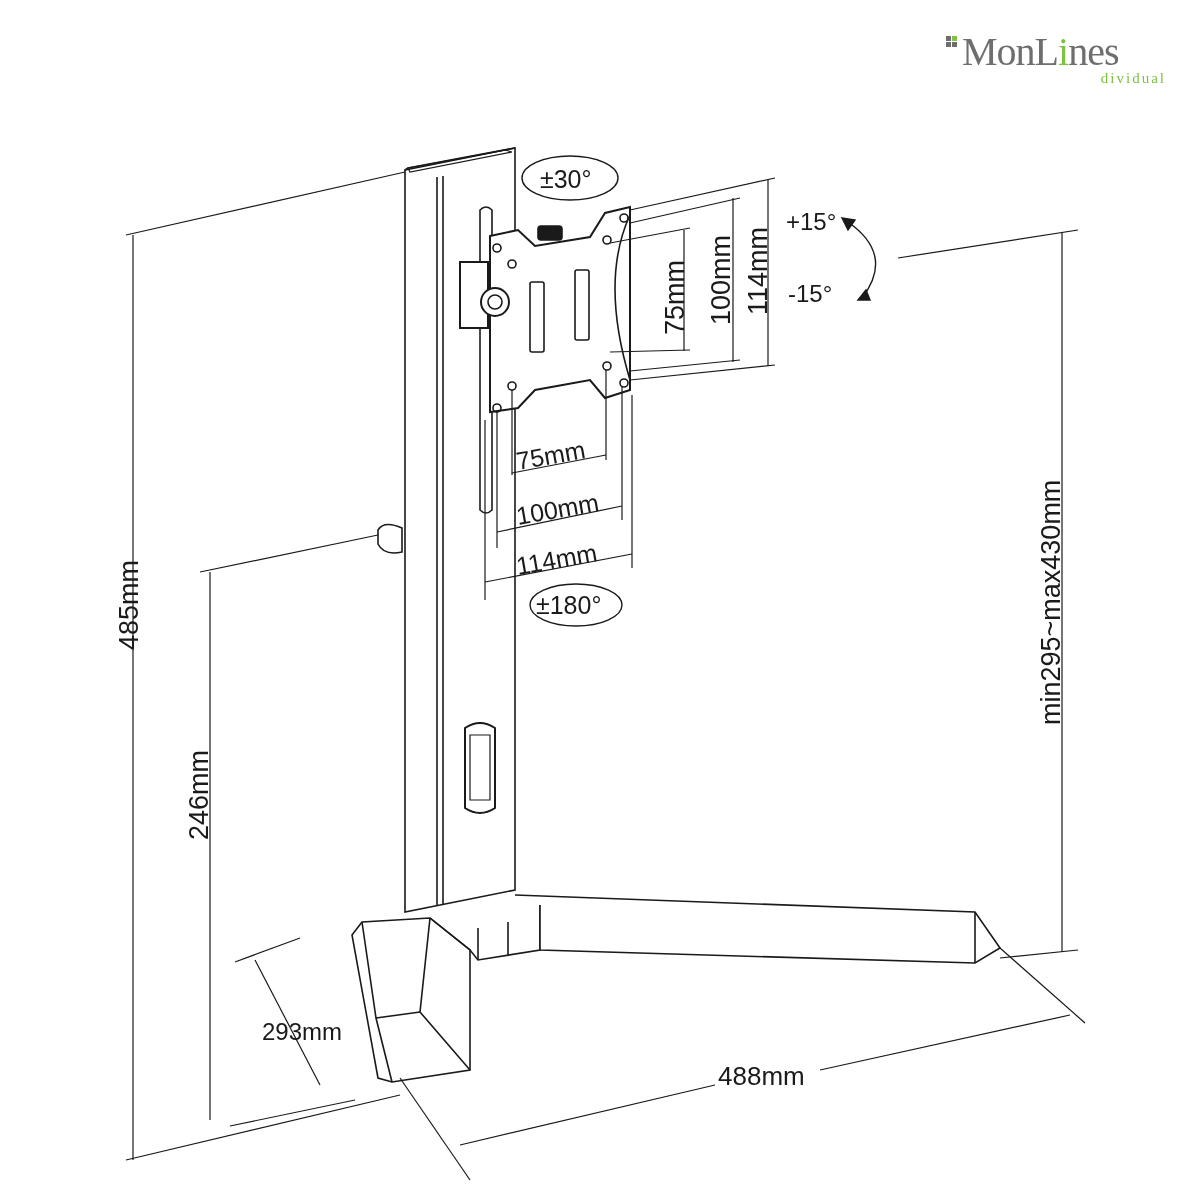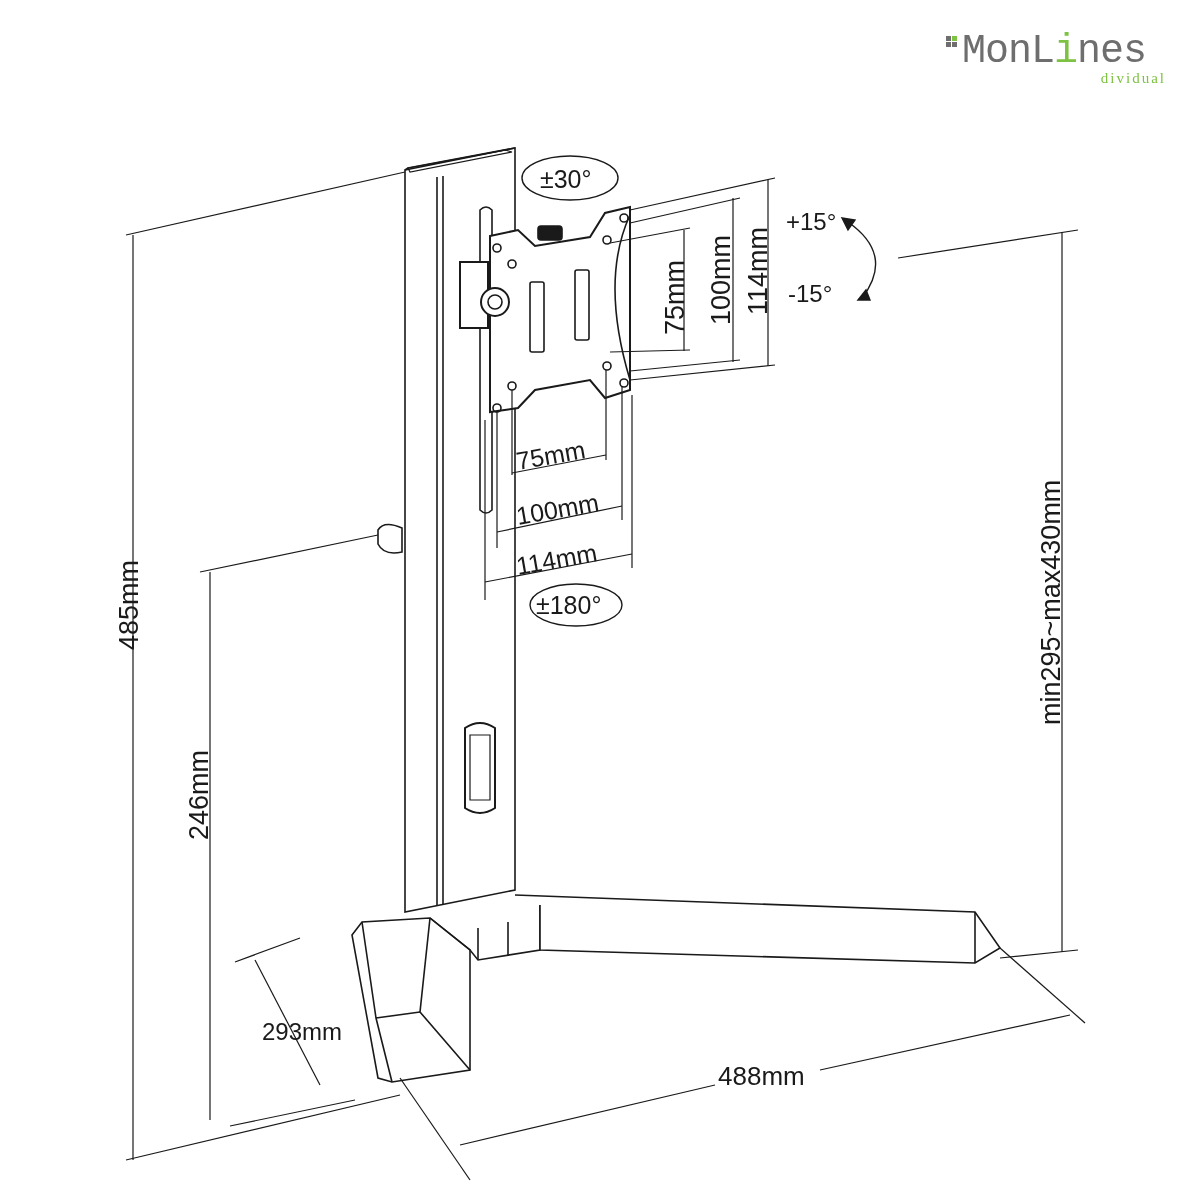--- a/index.html
+++ b/index.html
@@ -1,18 +1,18 @@
 <!DOCTYPE html>
 <html><head>
 <meta charset="utf-8">
 <style>
   html, body { margin:0; padding:0; background:#ffffff; }
   body { width:1200px; height:1200px; position:relative; overflow:hidden; font-family:"DejaVu Sans", sans-serif; }
   #logo { position:absolute; left:944px; top:28px; width:230px; height:64px; }
-  .logo-main { position:absolute; left:18px; top:0; font-family:Liberation Mono, monospace; font-size:40px; letter-spacing:-1px; color:#6e6e6e; line-height:48px; }
+  .logo-main { position:absolute; left:18px; top:0; font-family:Liberation Serif, serif; font-size:40px; letter-spacing:-1px; color:#6e6e6e; line-height:48px; }
   .logo-main .accent { color:#7dc242; }
   .logo-sub { position:absolute; right:8px; top:42px; font-family:Liberation Serif, serif; font-size:15px; letter-spacing:2px; color:#7dc242;text-align:center; }
   .logo-dots { position:absolute; left:2px; top:8px; width:12px; height:12px; }
   .logo-dots i { position:absolute; width:5px; height:5px; background:#6e6e6e; }
   .logo-dots i.g { background:#7dc242; }
   svg#drawing { position:absolute; left:0; top:0; }
   .lbl { font-family:"Liberation Sans", sans-serif; fill:#1a1a1a; }
 </style>
 </head>
 <body>

